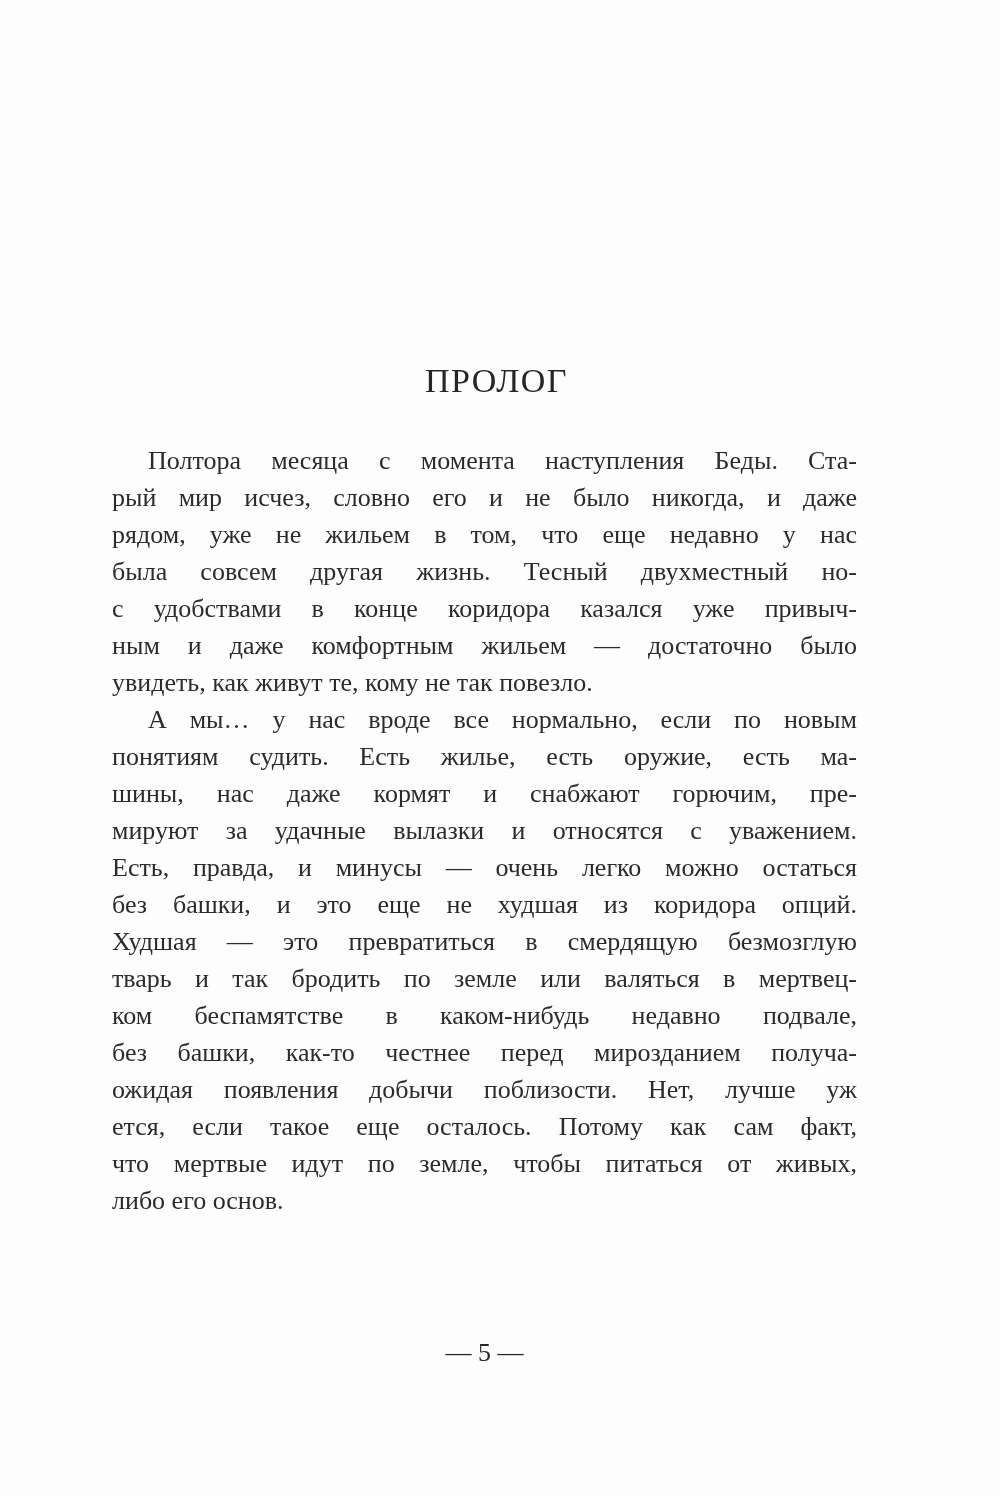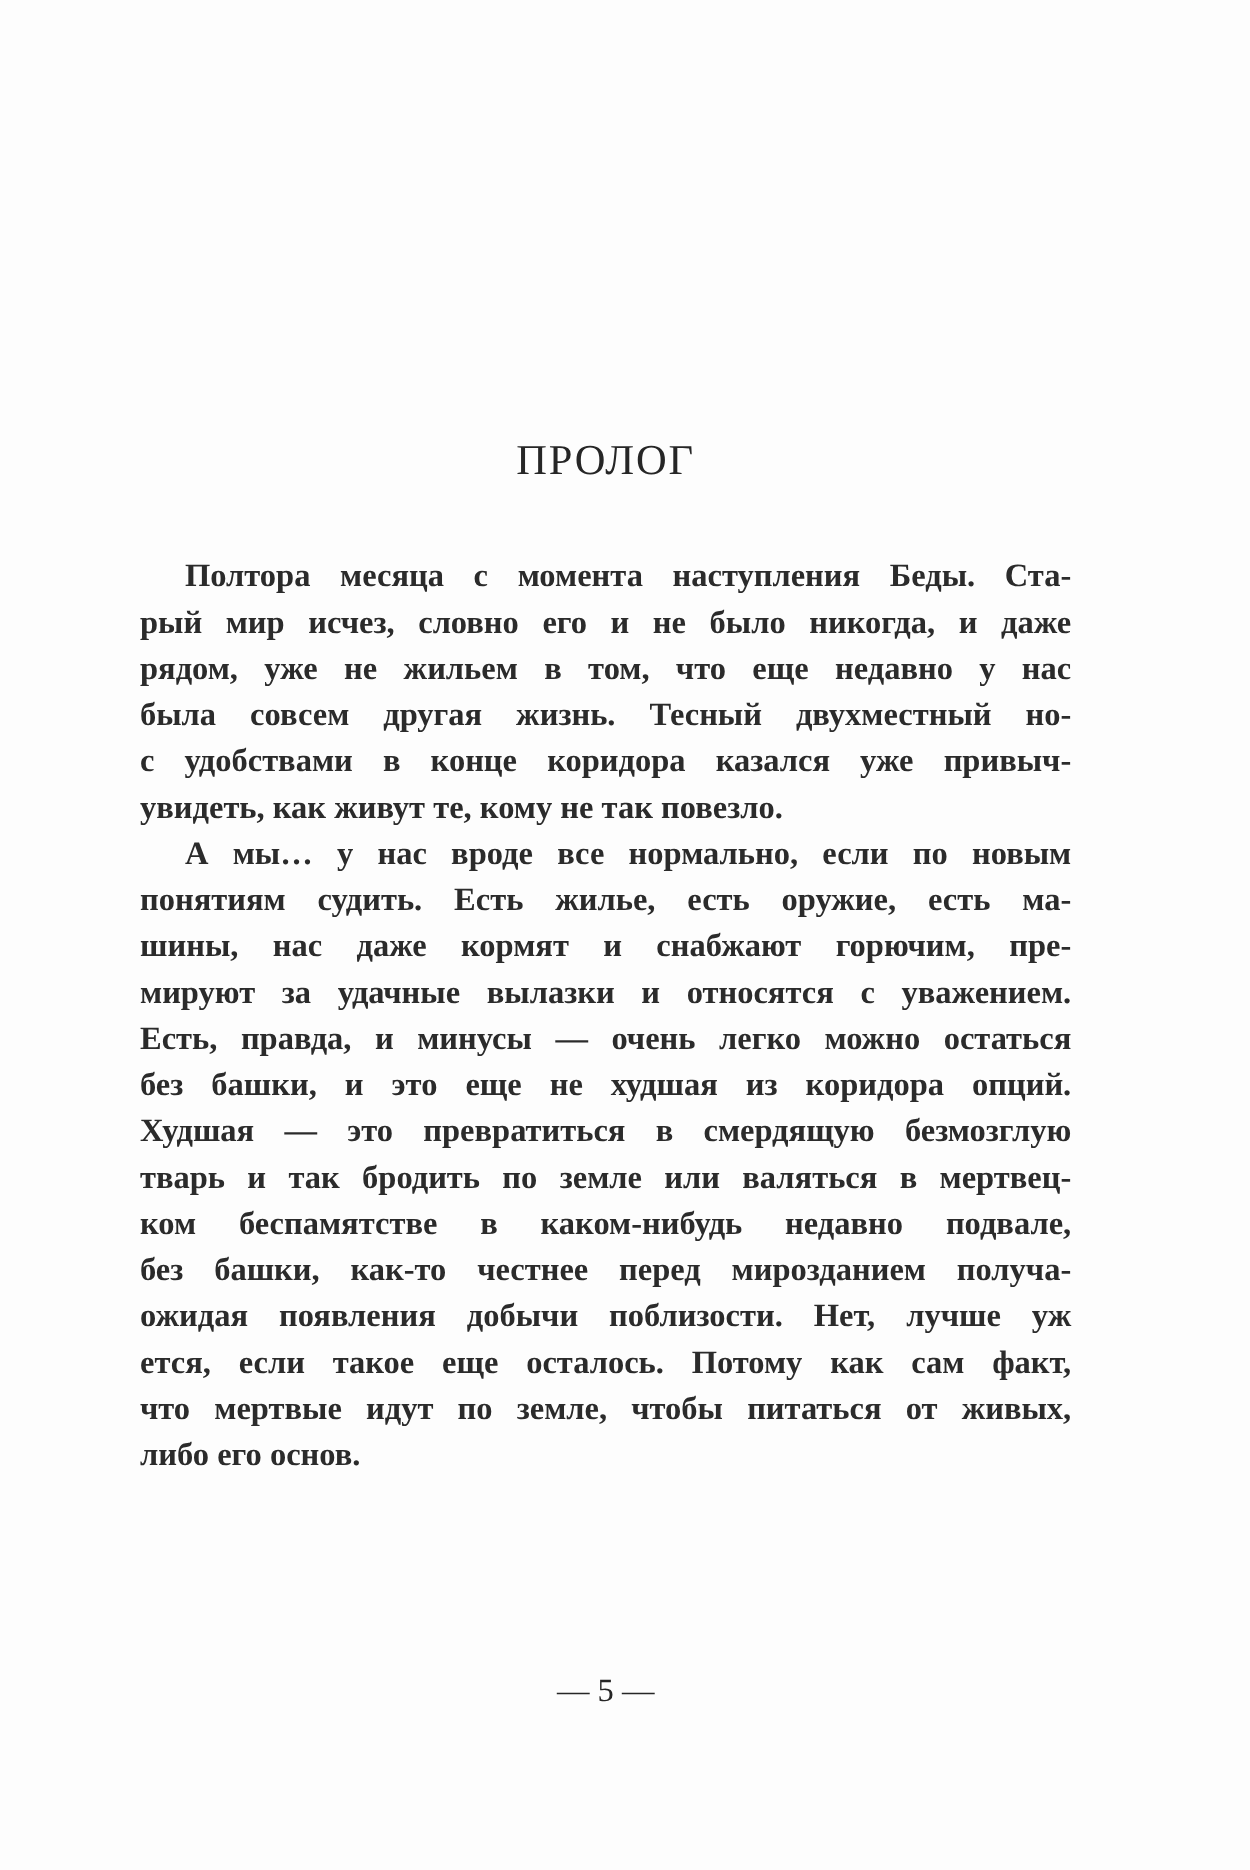--- a/index.html
+++ b/index.html
@@ -18,42 +18,41 @@
     .book-page {
       position: absolute;
       inset: 0;
       background: #fdfdfd;
     }
     .chapter-title {
       position: absolute;
       top: 350px;
       left: 112px;
       width: 745px;
-      margin: 0;
+      margin: 12px;
       text-align: center;
       font-size: 34px;
       font-weight: normal;
       letter-spacing: 1.5px;
       color: #262626;
     }
     .text-block {
       position: absolute;
       top: 442px;
       left: 112px;
       width: 745px;
       font-size: 26px;
       line-height: 37px;
     }
     .para {
       margin: 0;
     }
     .line {
       text-align: justify;
       text-align-last: justify;
-      font-weight: bold;
     }
     .line.first {
       text-indent: 36px;
     }
     .line.last {
       text-align-last: left;
     }
     .page-number {
       position: absolute;
       top: 1338px;
@@ -70,20 +69,21 @@
 <div class="book-page">
   <h1 class="chapter-title">ПРОЛОГ</h1>
 
   <div class="text-block">
       <div class="para">
         <div class="line first">Полтора месяца с момента наступления Беды. Ста-</div>
         <div class="line">рый мир исчез, словно его и не было никогда, и даже</div>
         <div class="line">рядом, уже не жильем в том, что еще недавно у нас</div>
         <div class="line">была совсем другая жизнь. Тесный двухместный но-</div>
         <div class="line">с удобствами в конце коридора казался уже привыч-</div>
+        <div class="line">ным и даже комфортным жильем — достаточно было</div>
         <div class="line last">увидеть, как живут те, кому не так повезло.</div>
       </div>
       <div class="para">
         <div class="line first">А мы… у нас вроде все нормально, если по новым</div>
         <div class="line">понятиям судить. Есть жилье, есть оружие, есть ма-</div>
         <div class="line">шины, нас даже кормят и снабжают горючим, пре-</div>
         <div class="line">мируют за удачные вылазки и относятся с уважением.</div>
         <div class="line">Есть, правда, и минусы — очень легко можно остаться</div>
         <div class="line">без башки, и это еще не худшая из коридора опций.</div>
         <div class="line">Худшая — это превратиться в смердящую безмозглую</div>

